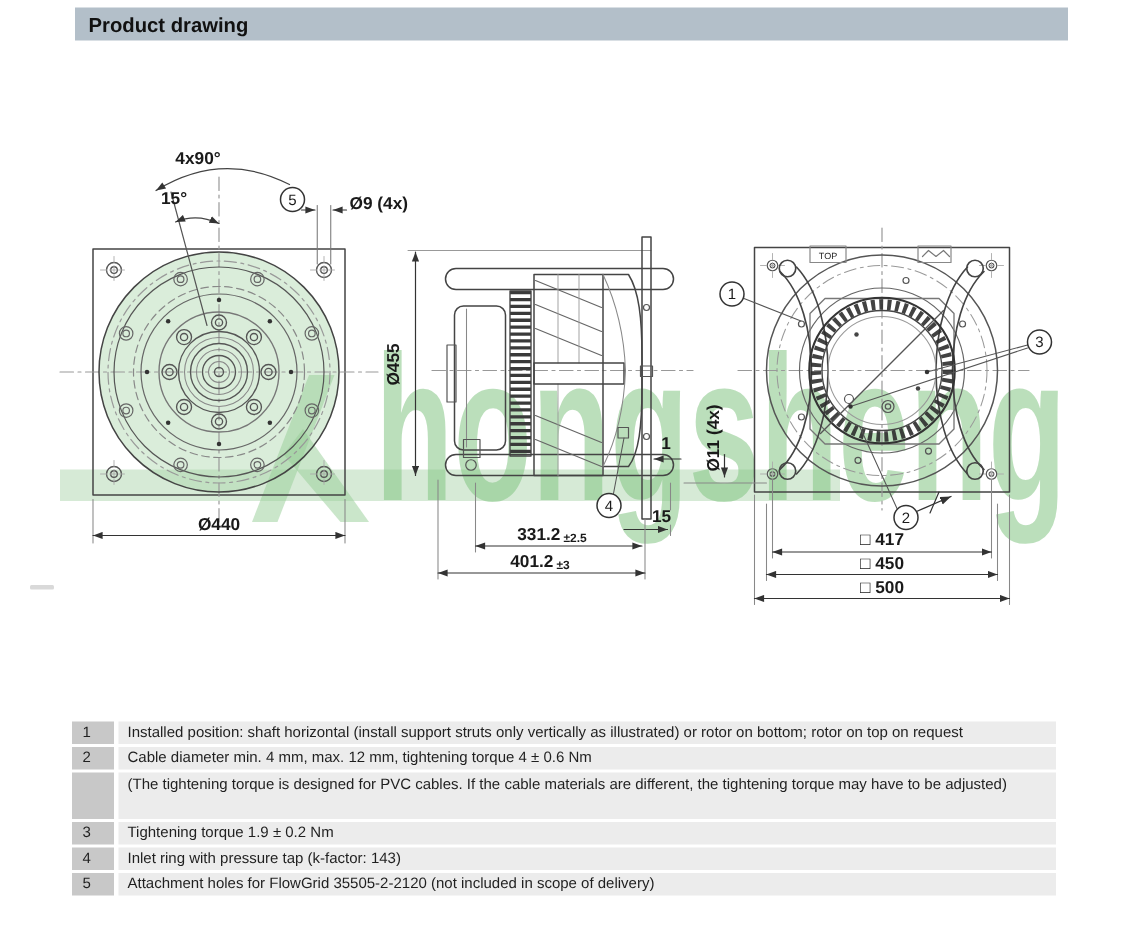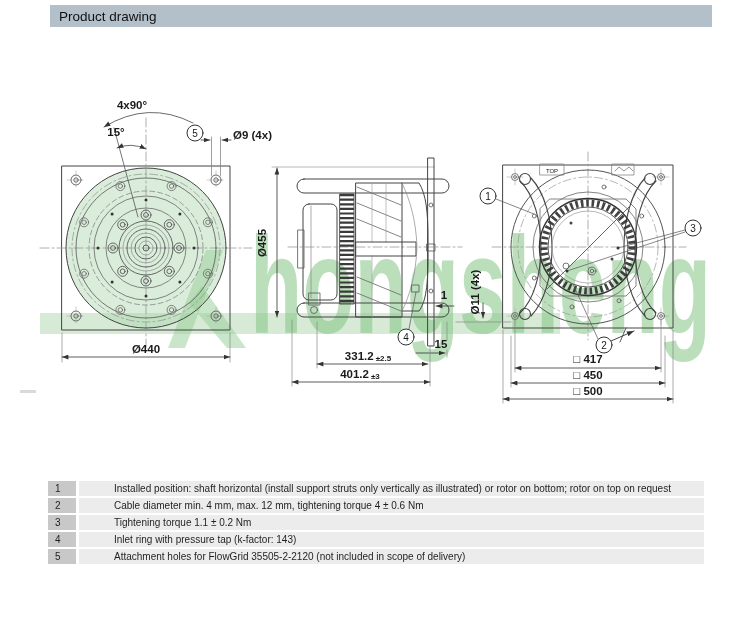--- a/index.html
+++ b/index.html
@@ -1,25 +1,25 @@
 <!DOCTYPE html>
 <html><head>
 <meta charset="utf-8">
 <style>
   html,body{margin:0;padding:0;background:#fff;}
   body{width:750px;height:618px;position:relative;font-family:"Liberation Sans",sans-serif;overflow:hidden;}
   .header-bar{position:absolute;left:50px;top:5px;width:662px;height:22px;background:#b3bfc9;
     display:flex;align-items:center;padding-left:9px;box-sizing:border-box;}
-  .header-bar span{font-size:13.5px;font-weight:normal;color:#111;}
+  .header-bar span{font-size:13.5px;font-weight:bold;color:#111;}
   .drawing-svg{position:absolute;left:0;top:0;width:750px;height:618px;}
   .stray-mark{position:absolute;left:20px;top:390px;width:16px;height:3px;background:#d9d9d9;border-radius:1px;}
   .notes-table{position:absolute;left:48px;top:481px;width:656px;font-size:10px;color:#1f1f1f;}
   .note-row{display:flex;margin-bottom:2px;}
   .num-cell{width:28px;background:#c8c8c8;box-sizing:border-box;padding:2px 0 0 7px;}
-  .txt-cell{flex:1;background:#ececec;box-sizing:border-box;padding:2px 14px 0 35px;margin-left:3px;white-space:nowrap;overflow:hidden;}
+  .txt-cell{flex:1;background:#ececec;box-sizing:border-box;padding:2px 14px 0 6px;margin-left:3px;white-space:nowrap;overflow:hidden;}
   .note-row.single{height:15px;}
   .note-row.tall{height:31px;}
   .note-row.tall .txt-cell{white-space:normal;line-height:13px;}
   svg text{font-family:"Liberation Sans",sans-serif;fill:#1a1a1a;}
   .dimtxt{font-size:11.5px;font-weight:bold;}
   .toltxt{font-size:8px;font-weight:bold;}
   .callout{font-size:10px;}
   .wmtext{font-weight:bold;fill:rgba(132,196,132,0.55);}
 </style>
 </head>
@@ -334,23 +334,27 @@
 
 <div class="notes-table">
   <div class="note-row single">
     <div class="num-cell">1</div>
     <div class="txt-cell">Installed position: shaft horizontal (install support struts only vertically as illustrated) or rotor on bottom; rotor on top on request</div>
   </div>
   <div class="note-row single">
     <div class="num-cell">2</div>
     <div class="txt-cell">Cable diameter min. 4 mm, max. 12 mm, tightening torque 4 ± 0.6 Nm</div>
   </div>
+  <div class="note-row tall">
+    <div class="num-cell"></div>
+    <div class="txt-cell">(The tightening torque is designed for PVC cables. If the cable materials are different, the tightening torque may have to be adjusted)</div>
+  </div>
   <div class="note-row single">
     <div class="num-cell">3</div>
-    <div class="txt-cell">Tightening torque 1.1 ± 0.2 Nm</div>
+    <div class="txt-cell">Tightening torque 1.9 ± 0.2 Nm</div>
   </div>
   <div class="note-row single">
     <div class="num-cell">4</div>
     <div class="txt-cell">Inlet ring with pressure tap (k-factor: 143)</div>
   </div>
   <div class="note-row single">
     <div class="num-cell">5</div>
     <div class="txt-cell">Attachment holes for FlowGrid 35505-2-2120 (not included in scope of delivery)</div>
   </div>
 </div>

